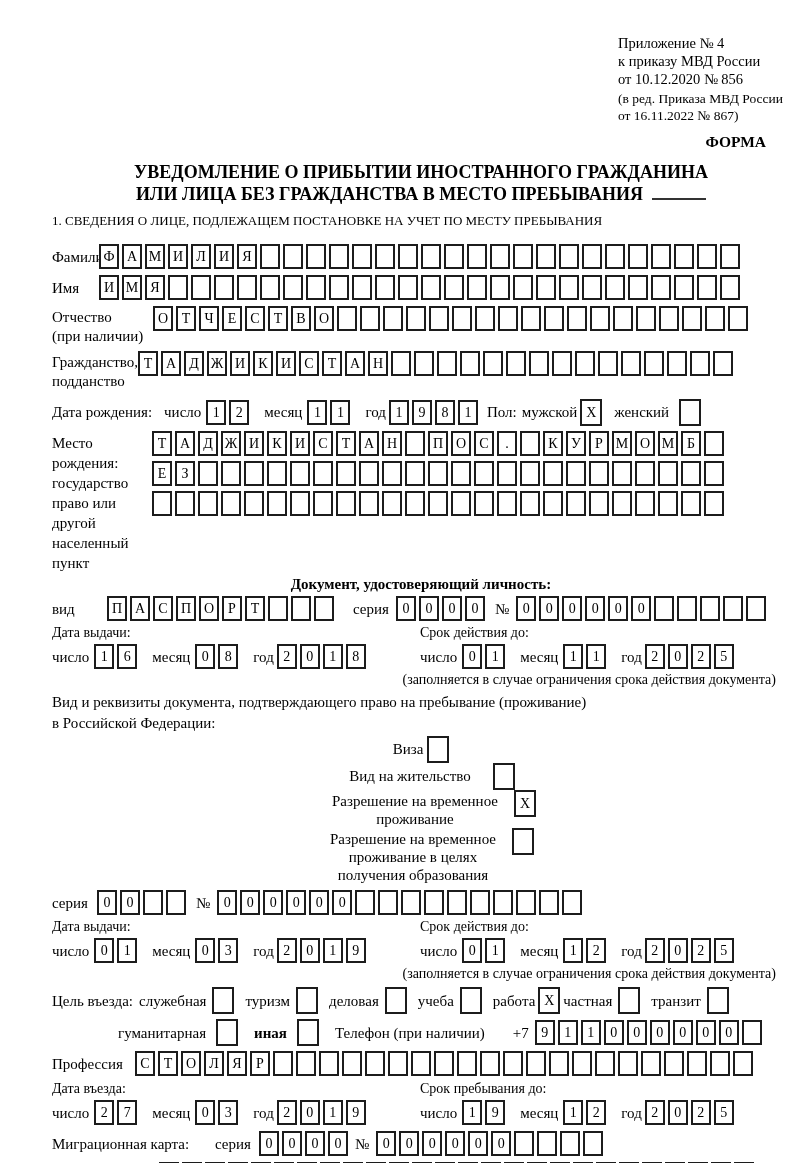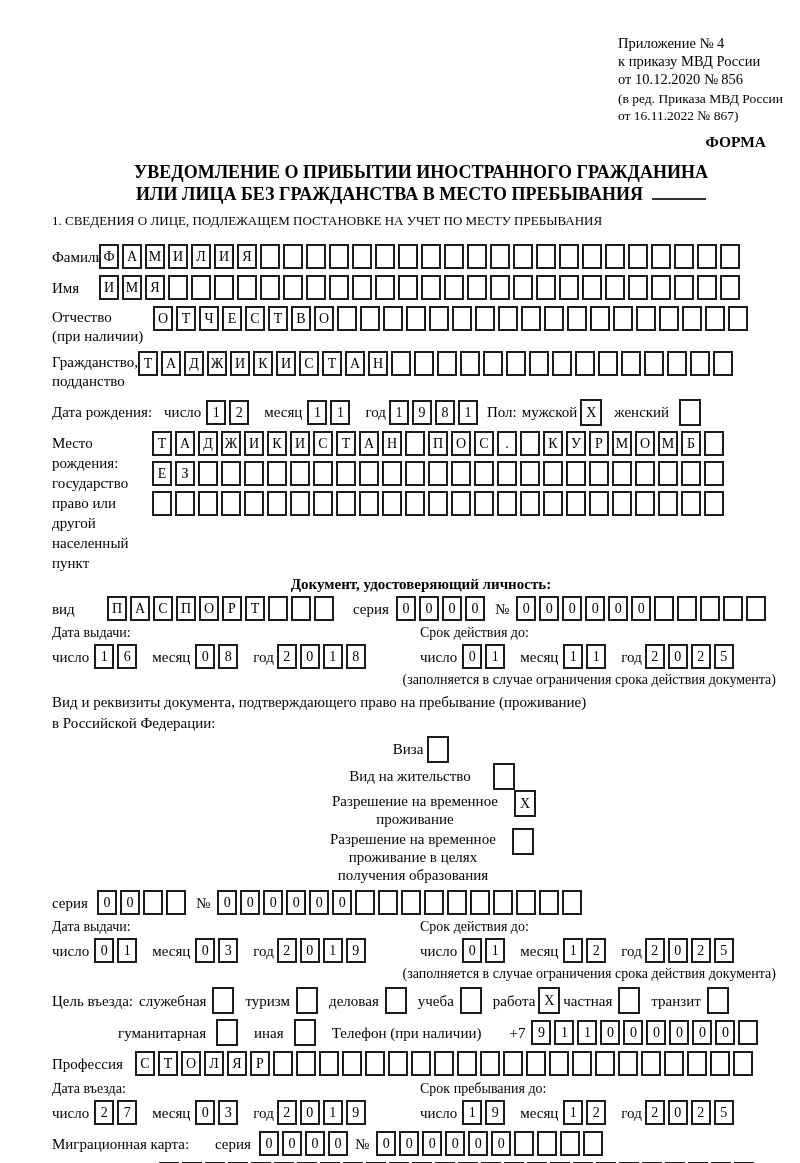--- a/index.html
+++ b/index.html
@@ -544,21 +544,21 @@
       </span>
     <span class="opt2">
         <span>транзит</span>
         <span class="cb"></span>
       </span>
   </div>
 
   <div class="purpose-row" style="margin-left:66px;">
     <span>гуманитарная</span>
     <span class="cb" style="margin-left:10px;"></span>
-    <span class="opt2" style="margin-left:16px;">
+    <span class="opt2" style="margin-left:16px;font-weight:bold;">
         <span>иная</span>
         <span class="cb" style="margin-left:10px;"></span>
       </span>
     <span style="margin-left:16px;">Телефон (при наличии)</span>
     <span style="margin-left:28px;margin-right:6px;">+7</span>
     <span class="cells">
         <span class="cell">9</span>
         <span class="cell">1</span>
         <span class="cell">1</span>
         <span class="cell">0</span>

